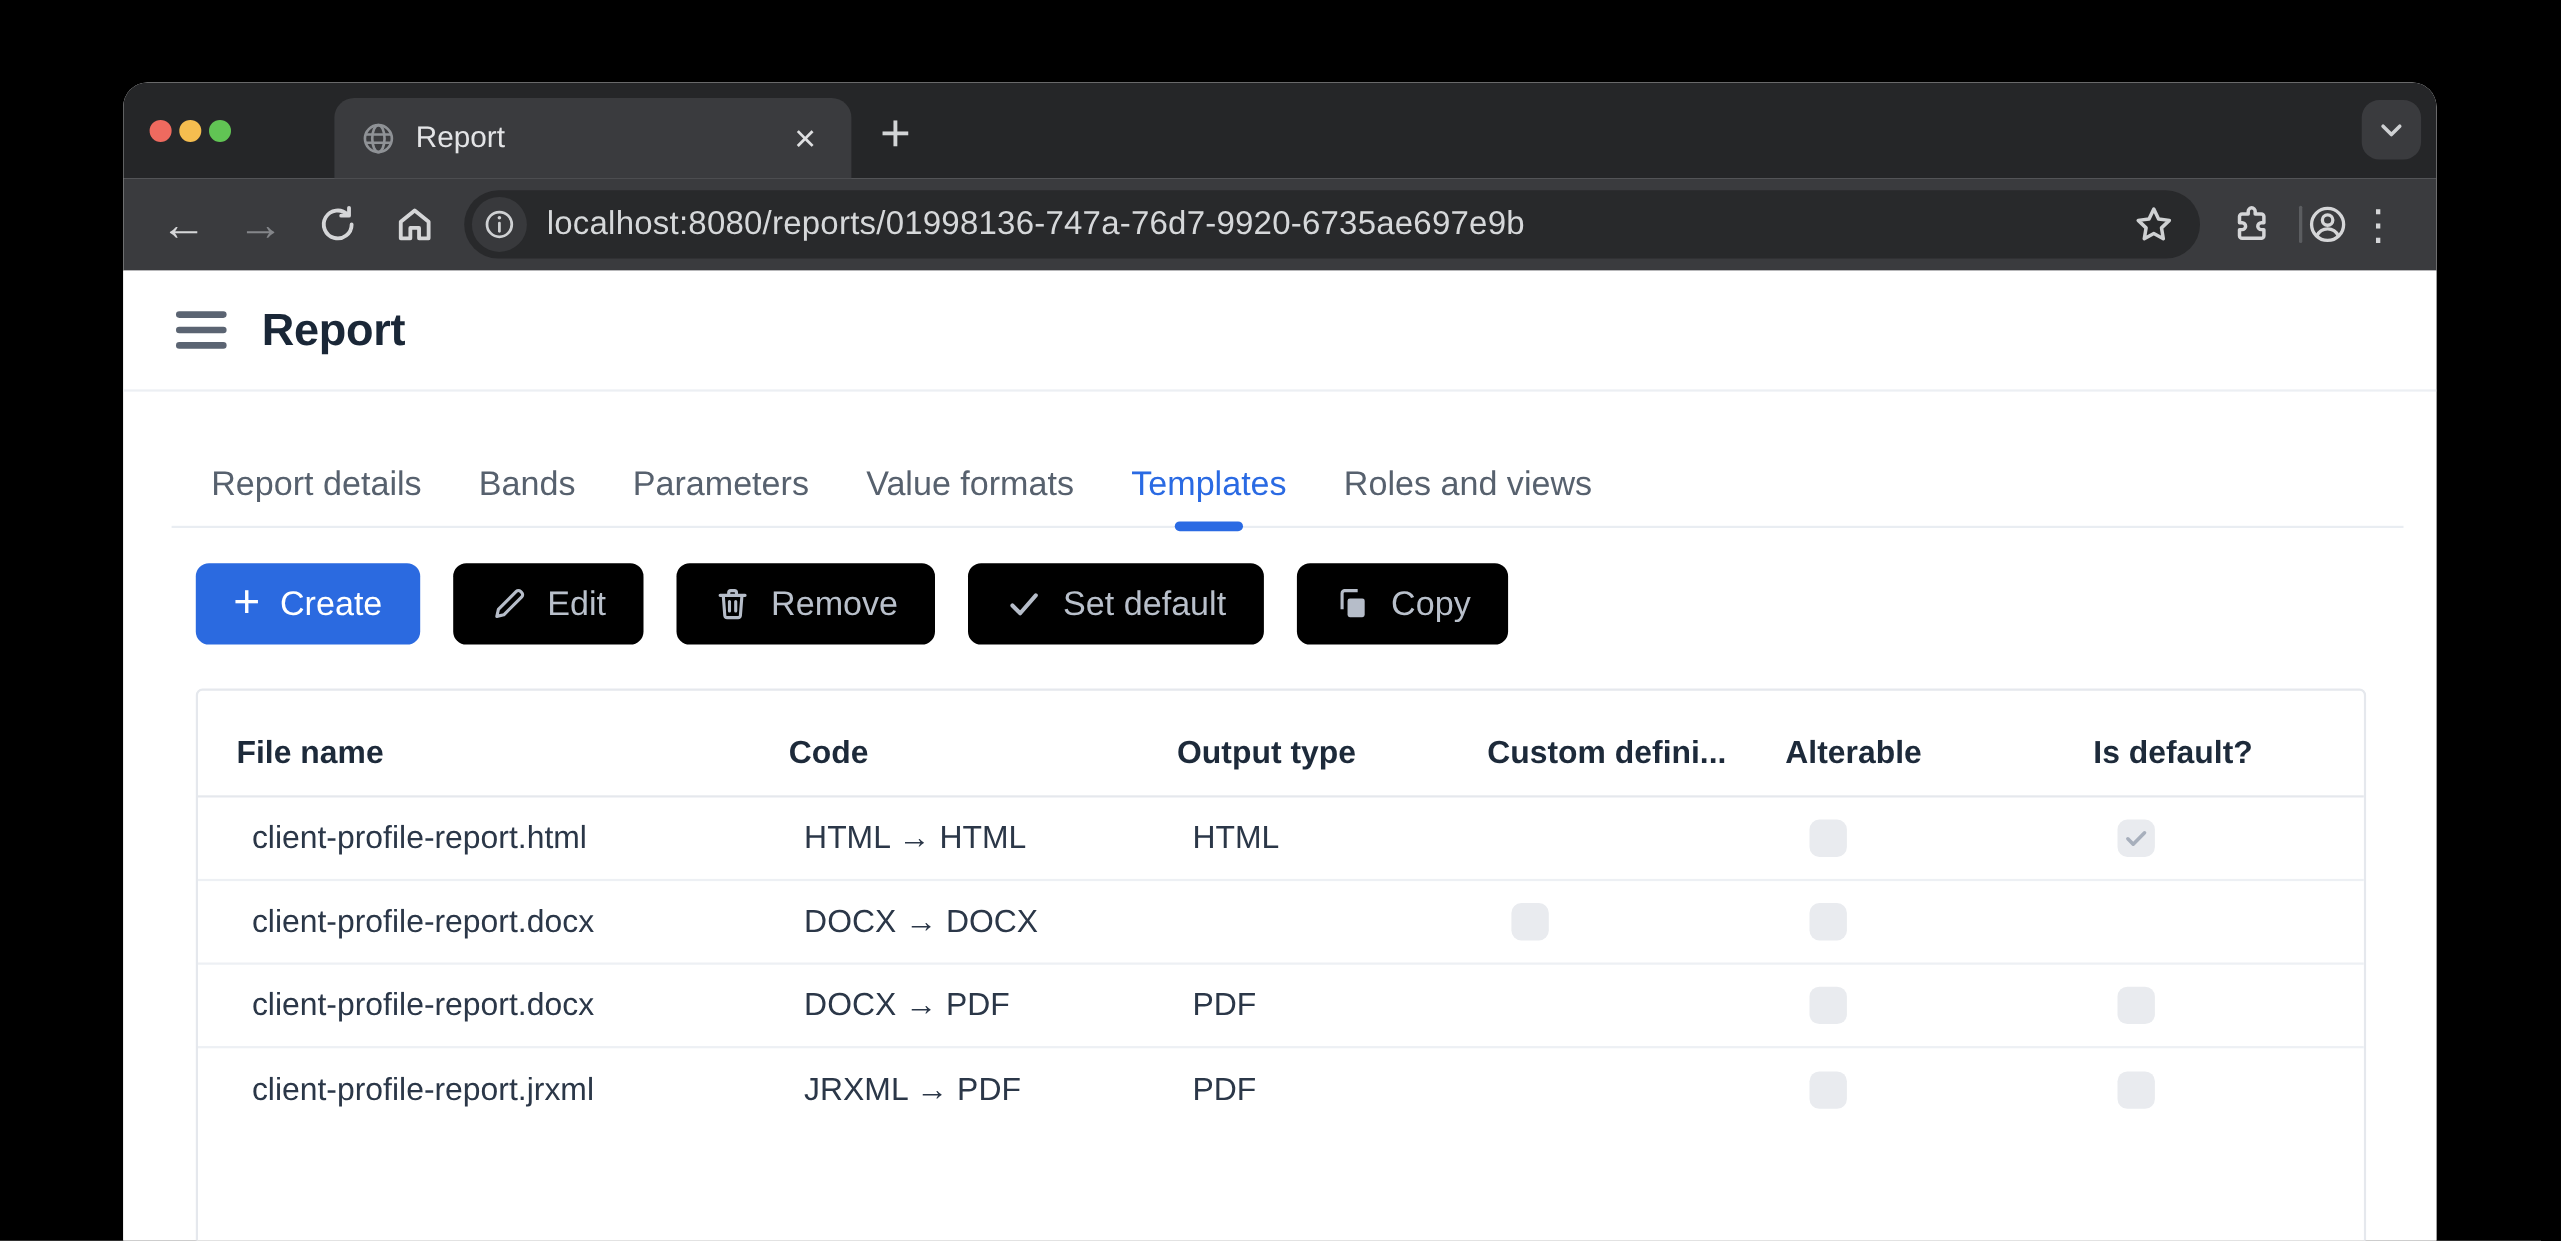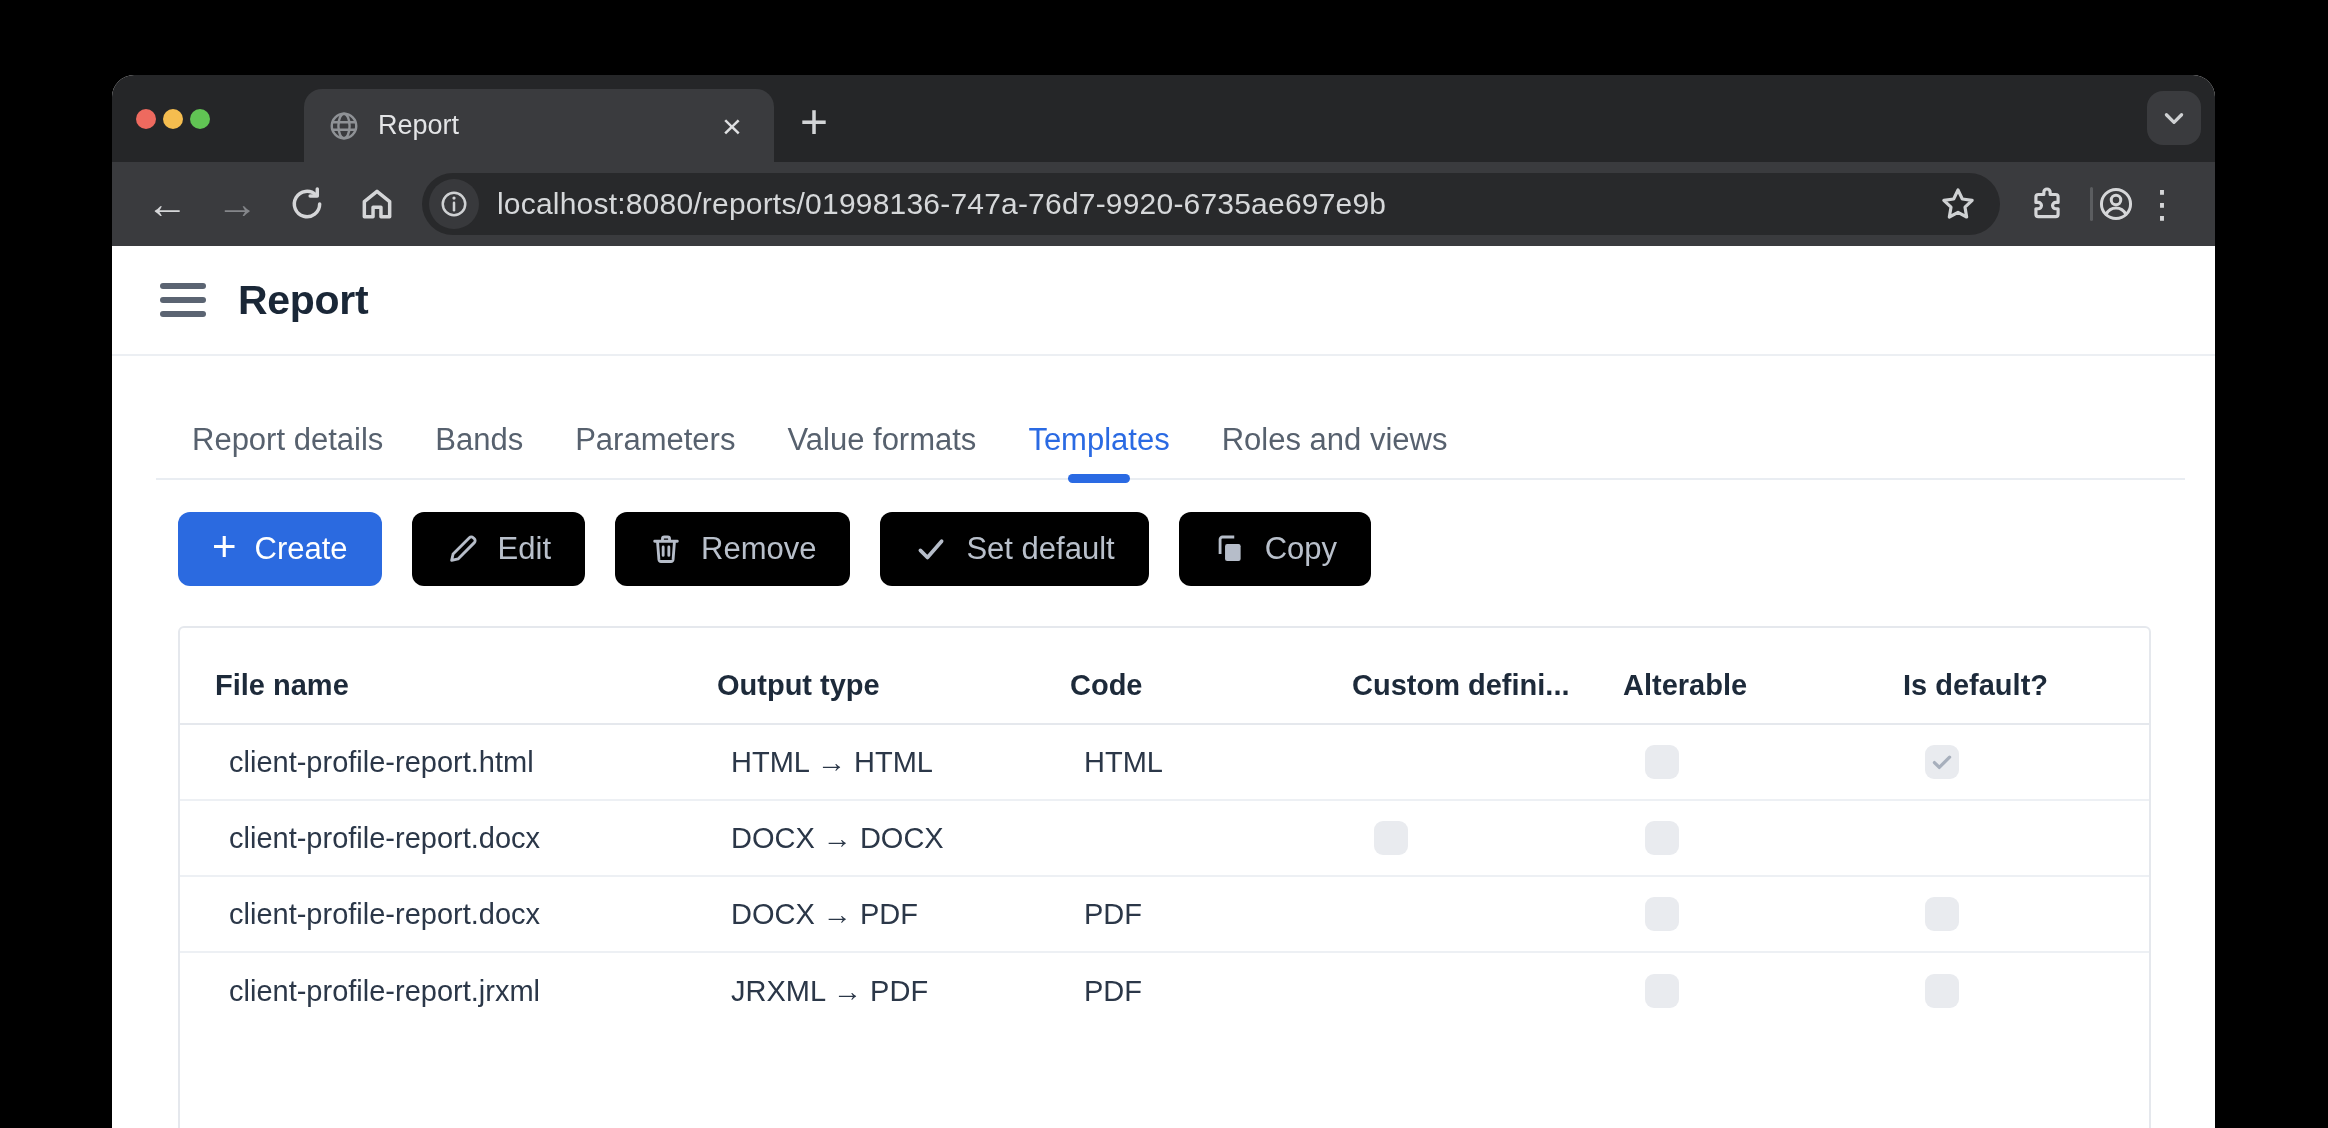--- a/index.html
+++ b/index.html
@@ -348,22 +348,22 @@
             <path d="M5 15.5V5.2A1.7 1.7 0 0 1 6.7 3.5H15"></path>
           </svg>
         </span>
         <span>Copy</span>
       </button>
     </div>
 
     <div class="grid">
       <div class="grid-header">
         <div class="hcell">File name</div>
+        <div class="hcell">Code</div>
         <div class="hcell">Output type</div>
-        <div class="hcell">Code</div>
         <div class="hcell">Custom defini...</div>
         <div class="hcell">Alterable</div>
         <div class="hcell">Is default?</div>
       </div>
 
       <div class="grid-row">
         <div class="cell">client-profile-report.html</div>
         <div class="cell">HTML → HTML</div>
         <div class="cell">HTML</div>
         <div class="cell"></div>

